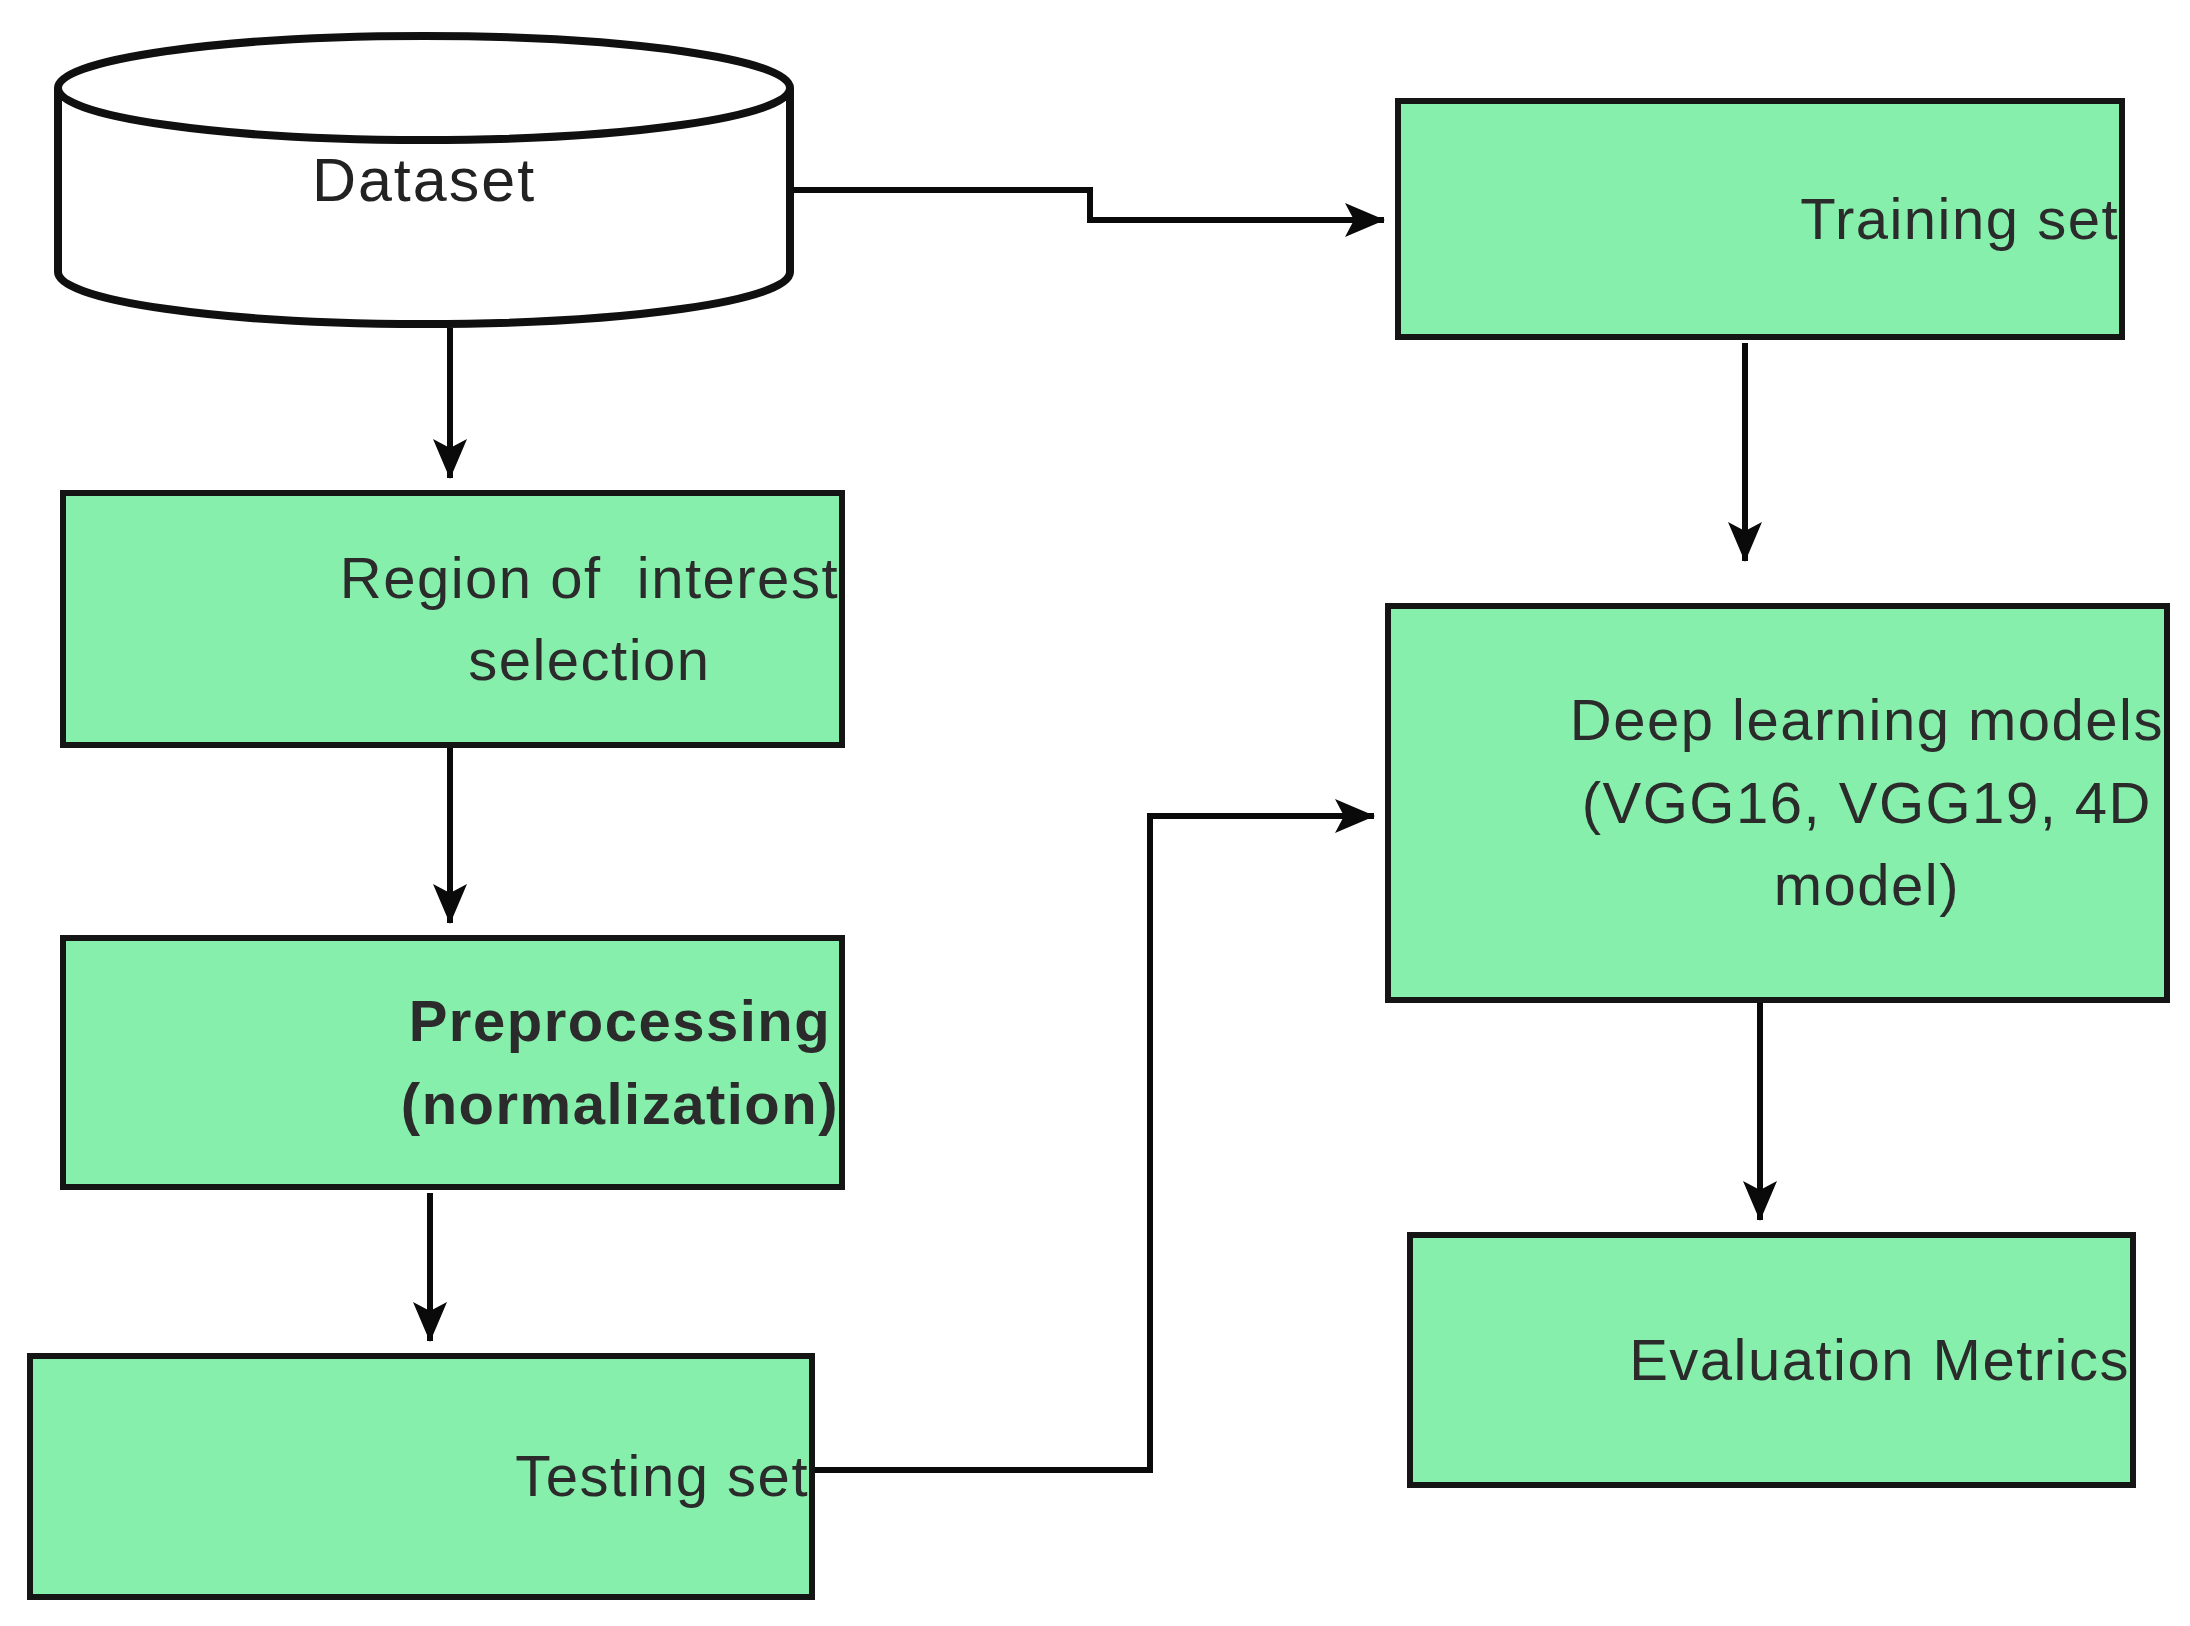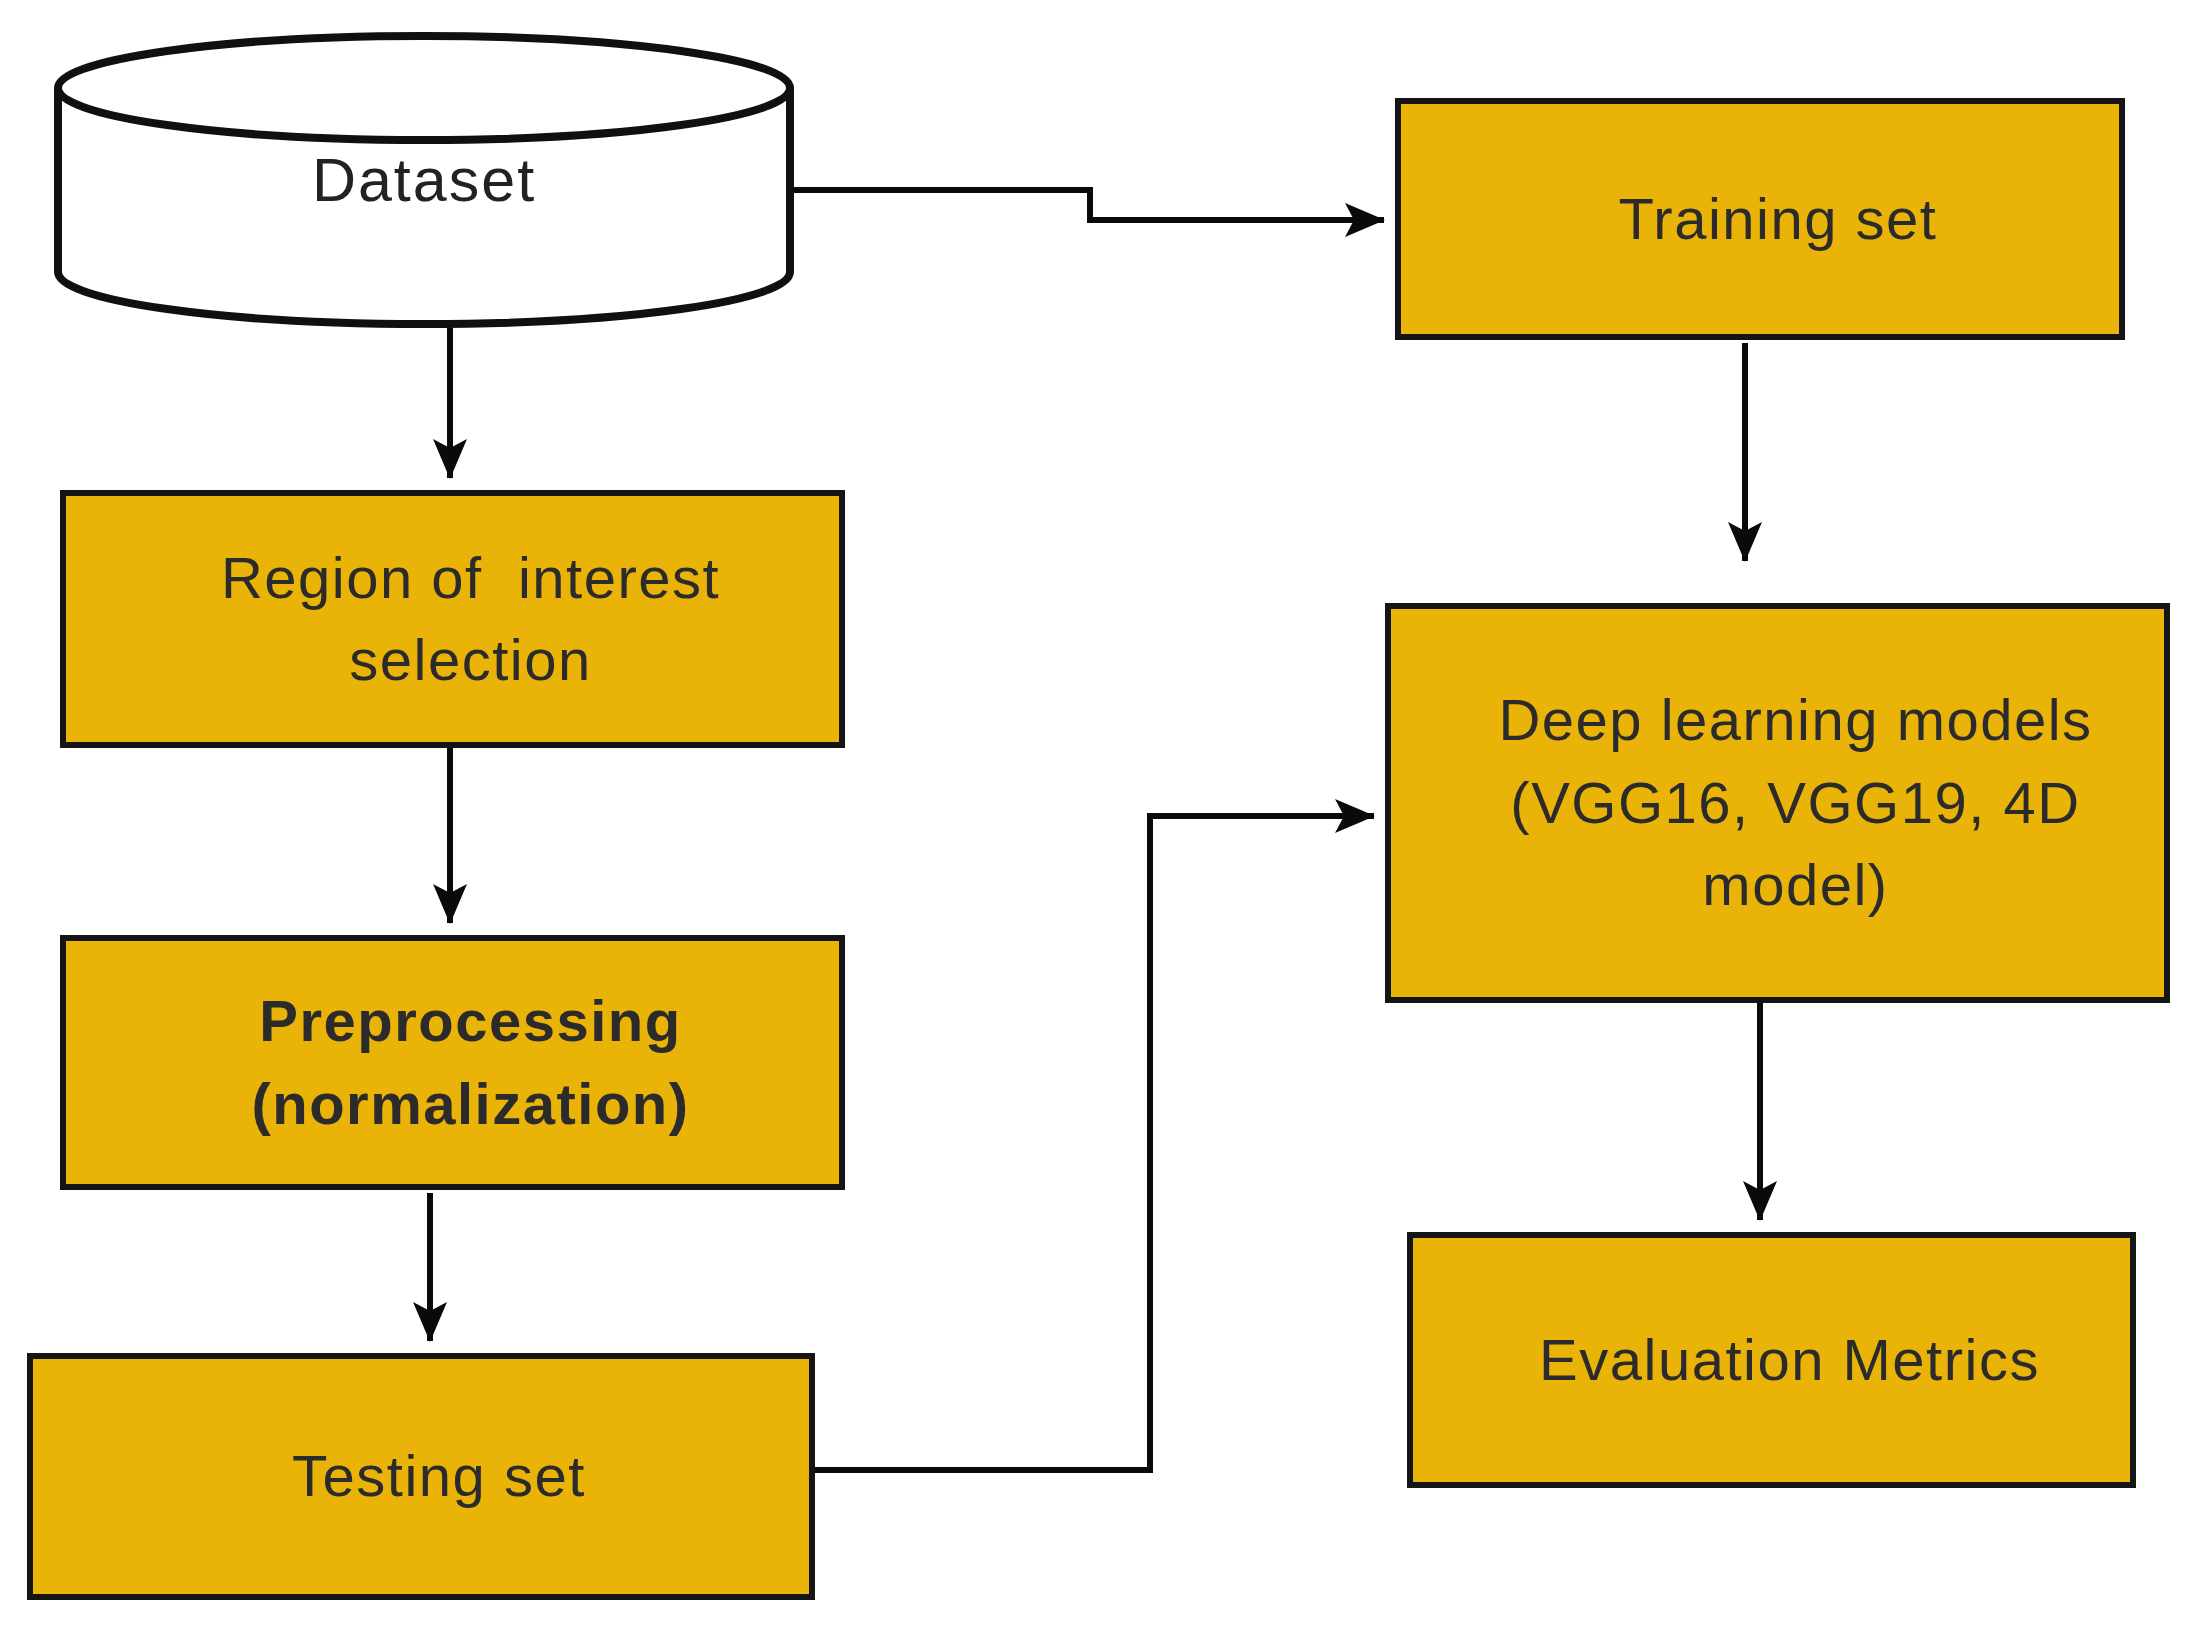--- a/index.html
+++ b/index.html
@@ -17,24 +17,24 @@
   }
   #wires {
     position: absolute;
     left: 0;
     top: 0;
   }
   .node {
     position: absolute;
     box-sizing: border-box;
     border: 6px solid #151515;
-    background: #eab308;
+    background: #86efac;
     display: flex;
     align-items: center;
-    justify-content: center;
+    justify-content: flex-end;
     text-align: center;
     padding-left: 36px;
   }
   .node .lbl,
   .free-label .lbl {
     white-space: pre-wrap;
     font-size: 58px;
     line-height: 1.42;
     letter-spacing: 1.5px;
     color: #2b2b2b;

